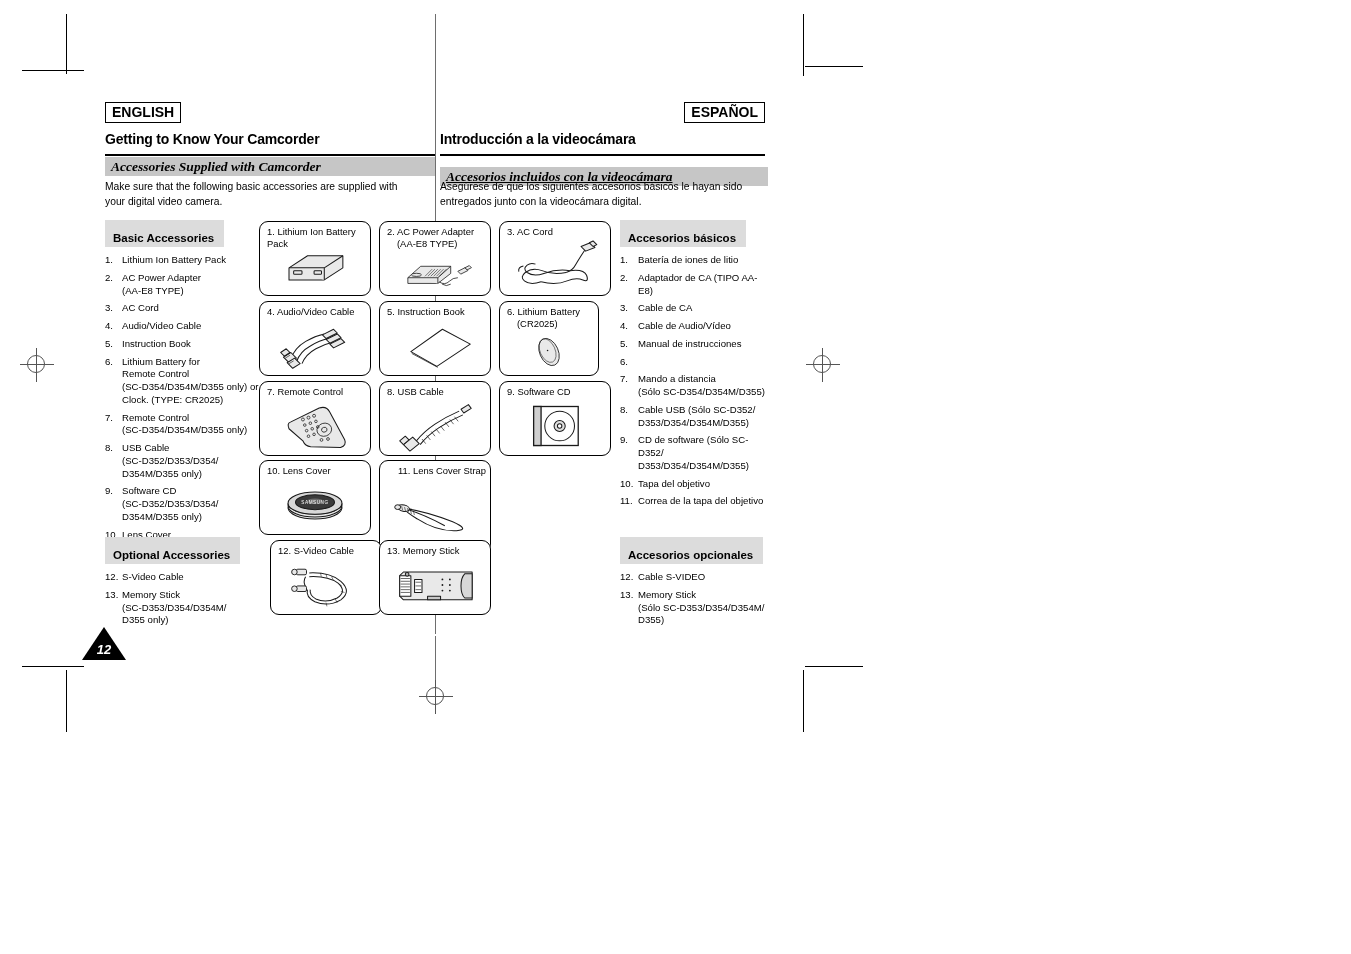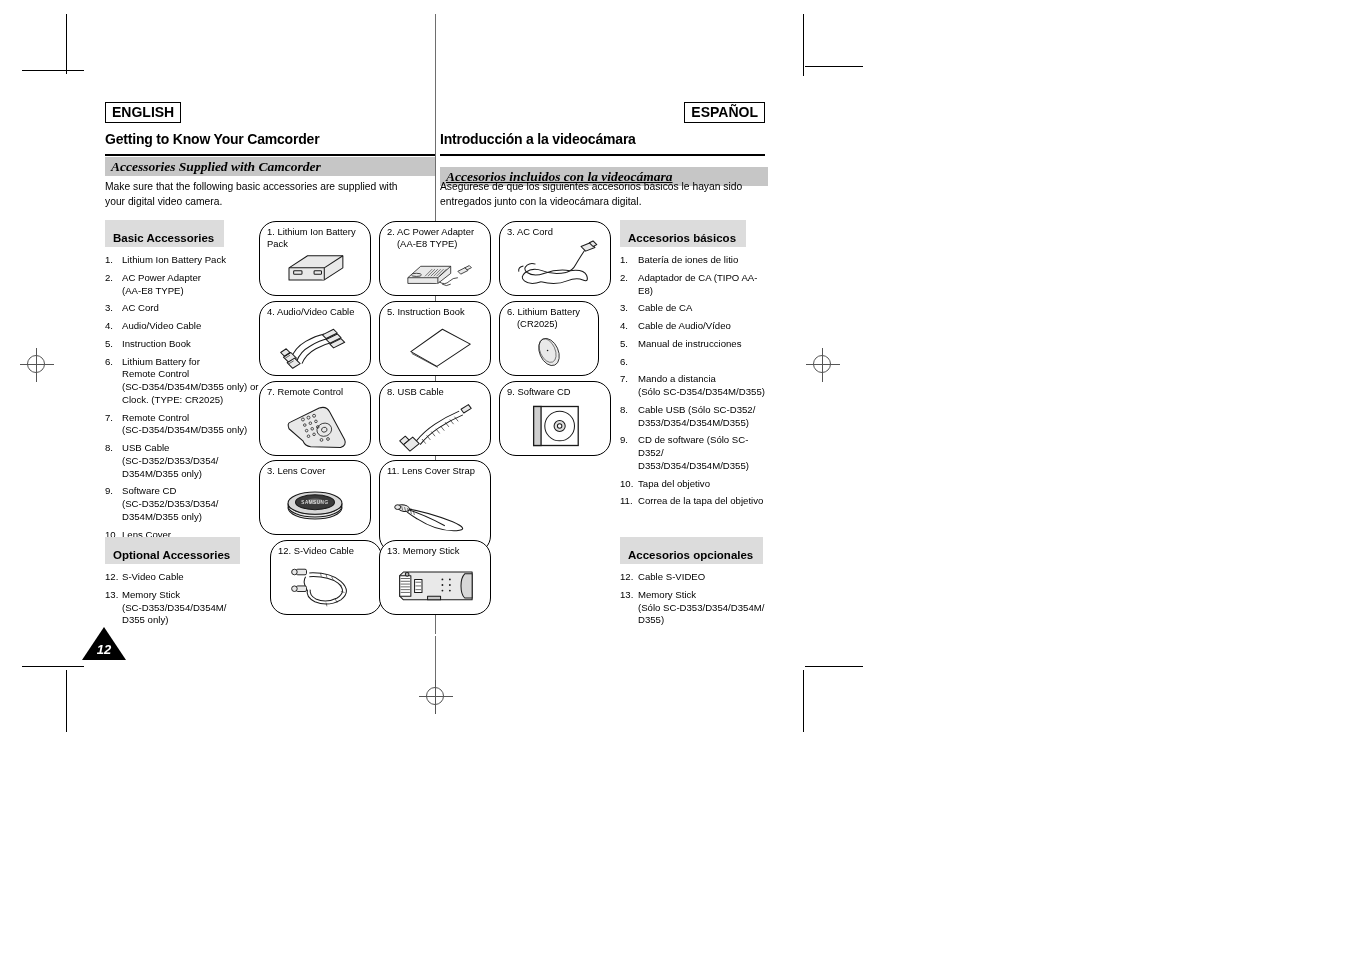--- a/index.html
+++ b/index.html
@@ -50,21 +50,21 @@
   }
   ol.acc{list-style:none;margin:7px 0 0 0;padding:0;font-size:9.6px;line-height:1.33;}
   ol.acc li{display:flex;margin-bottom:5px;}
   ol.acc li .n{width:17px;flex:0 0 17px;}
   ol.acc li .t{flex:1;}
   ol.acc.esp li .n{width:18px;flex:0 0 18px;}
 
   
   .boxes{position:absolute;}
   .pbox{
-    position:absolute;border:1.1px solid #000;border-radius:17px;background:#fff;
+    position:absolute;border:1.1px solid #000;border-radius:9px;background:#fff;
     box-sizing:border-box;
   }
   .pbox .cap{
     position:absolute;left:7px;top:4px;right:4px;font-size:9.4px;line-height:1.28;
   }
   .pbox .cap .sub{display:block;padding-left:10px;}
   .pbox .art{position:absolute;left:0;right:0;bottom:3px;top:18px;}
   .pbox svg{width:100%;height:100%;display:block;}
 
   
@@ -436,35 +436,35 @@
     </g>
     <g fill="#fff" stroke="#1a1a1a" stroke-width="1.1">
       <circle cx="61" cy="28" r="16"></circle>
       <circle cx="61" cy="28" r="6" fill="#dedede"></circle>
       <circle cx="61" cy="28" r="2.4" fill="#fff"></circle>
     </g>
           </svg>
         </div>
       </div>
       <div class="pbox" style="left: 259px; top: 460px; width: 112px; height: 75px;">
-        <div class="cap">3. Lens Cover</div>
+        <div class="cap">10. Lens Cover</div>
         <div class="art">
           <svg viewBox="0 0 112 56">
     <g fill="#e9e9e9" stroke="#1a1a1a" stroke-width="1.1">
       <ellipse cx="56" cy="31" rx="29" ry="12"></ellipse>
       <path d="M27 29 a29 12 0 0 0 58 0 l0 -3 a29 12 0 0 1 -58 0 z"></path>
       <ellipse cx="56" cy="26" rx="29" ry="12" fill="#d8d8d8"></ellipse>
       <ellipse cx="56" cy="25" rx="21" ry="8" fill="#3a3a3a" stroke="#1a1a1a"></ellipse>
       <ellipse cx="56" cy="24" rx="9" ry="3" fill="#6a6a6a" stroke="none"></ellipse>
     </g>
     <text x="56" y="27" font-family="Liberation Sans, sans-serif" font-size="5" fill="#fff" text-anchor="middle" letter-spacing="0.6">SAMSUNG</text>
     </svg>
         </div>
       </div>
-      <div class="pbox" style="left: 379px; top: 460px; width: 112px; height: 93px;">
+      <div class="pbox" style="left: 379px; top: 460px; width: 112px; height: 93px; text-align: right;">
         <div class="cap">11. Lens Cover Strap</div>
         <div class="art">
           <svg viewBox="0 0 112 56">
     <g fill="none" stroke="#1a1a1a" stroke-width="1.1">
       <path d="M24 22 Q50 26 74 36 Q92 44 78 45 Q58 46 38 33 Q26 26 24 22 Z"></path>
       <path d="M24 22 Q46 29 66 40"></path>
     </g>
     <g fill="#e9e9e9" stroke="#1a1a1a" stroke-width="1">
       <ellipse cx="24" cy="22" rx="6" ry="3.2" transform="rotate(12 24 22)"></ellipse>
       <ellipse cx="18" cy="21" rx="3" ry="2.4"></ellipse>

